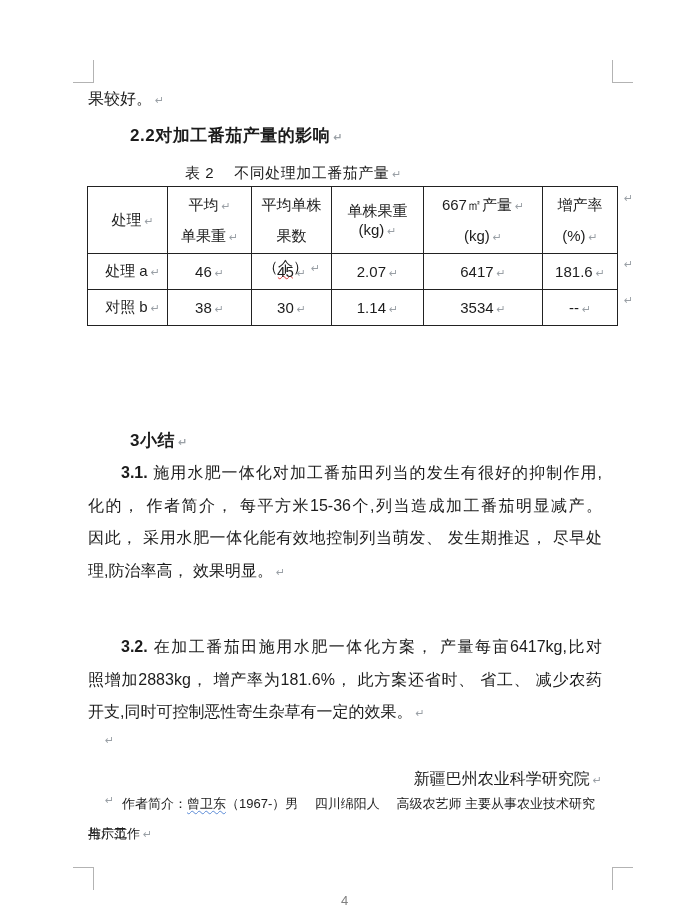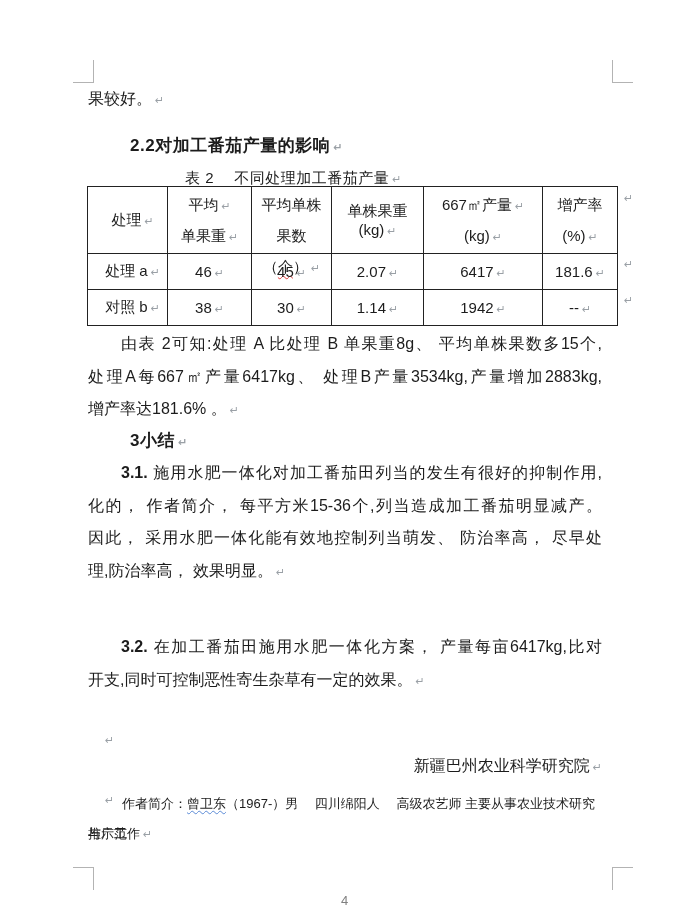--- a/index.html
+++ b/index.html
@@ -58,21 +58,21 @@
   table.dtable tr.hrow th { height: 66px; }
   table.dtable tr.drow td { height: 35px; }
   .hline { line-height: 31px; height: 31px; }
   .cell-left { text-align: left; padding-left: 10px !important; }
 
   .sp-red  { text-decoration: underline; text-decoration-style: wavy; text-decoration-color: #e03a3a; text-decoration-thickness: 1px; text-underline-offset: 3px; }
   .sp-blue { text-decoration: underline; text-decoration-style: wavy; text-decoration-color: #5b8bd6; text-decoration-thickness: 1px; text-underline-offset: 2px; }
 
   .row-end-mark { position: absolute; left: 621px; }
 
-  .affil { left: 88px; width: 514px; text-align: right; font-size: 16px; line-height: 26px; }
+  .affil { left: 88px; width: 514px; text-align: right; font-size: 16px; line-height: 26px; margin-top: 13px; }
 
   .author { left: 88px; width: 520px; font-size: 13px; }
   .author .ln { line-height: 30px; height: 30px; }
   .author .ln.first { text-indent: 34px; }
 
   .pagenum {
     position: absolute; left: 0; top: 893px; width: 689px;
     text-align: center; font-size: 13px; color: #808080;
   }
   .bold { font-weight: bold; }
@@ -84,25 +84,25 @@
 
   <div class="crop tl"></div>
   <div class="crop tr"></div>
   <div class="crop bl"></div>
   <div class="crop br"></div>
 
   <div class="abs body-text" style="left:88px; top:88px; line-height:22px;">
     <span>果较好。</span><span class="pmark">↵</span>
   </div>
 
-  <div class="abs heading" style="left:130px; top:133px; line-height:26px;text-align:center;">
+  <div class="abs heading" style="left:130px; top:123px; line-height:26px;text-align:center;">
     <span>2.2对加工番茄产量的影响</span><span class="pmark">↵</span>
   </div>
 
-  <div class="abs caption" style="left:185px; top:164px; line-height:28px;">
+  <div class="abs caption" style="left:185px; top:164px; line-height:18px;">
     <span>表 2　 不同处理加工番茄产量</span><span class="pmark">↵</span>
   </div>
 
   <table class="dtable">
     <colgroup>
       <col style="width:80px">
         <col style="width:84px">
         <col style="width:80px">
       <col style="width:92px">
         <col style="width:119px">
@@ -141,57 +141,51 @@
       <td><span>45</span><span class="pmark">↵</span></td>
       <td><span>2.07</span><span class="pmark">↵</span></td>
       <td><span>6417</span><span class="pmark">↵</span></td>
       <td><span>181.6</span><span class="pmark">↵</span></td>
     </tr>
     <tr class="drow">
       <td class="cell-left"><span>对照 b</span><span class="pmark">↵</span></td>
       <td><span>38</span><span class="pmark">↵</span></td>
       <td><span>30</span><span class="pmark">↵</span></td>
       <td><span>1.14</span><span class="pmark">↵</span></td>
-      <td><span>1942</span><span class="pmark">↵</span></td>
+      <td><span>3534</span><span class="pmark">↵</span></td>
       <td><span>--</span><span class="pmark">↵</span></td>
     </tr>
   </tbody>
     </table>
 
   <span class="row-end-mark pmark" style="top:192px">↵</span>
   <span class="row-end-mark pmark" style="top:258px">↵</span>
   <span class="row-end-mark pmark" style="top:294px">↵</span>
 
-  <div class="abs para" style="top:328px;">
-    <div class="ln fill indent2">由表 2可知:处理 A 比处理 B 单果重8g、 平均单株果数多15个,</div>
-    <div class="ln fill">处理A每667㎡产量6417kg、 处理B产量3534kg,产量增加2883kg,</div>
-    <div class="ln">
-      <span>增产率达181.6% 。</span><span class="pmark">↵</span>
-    </div>
-  </div>
 
   <div class="abs heading" style="left:130px; top:425px; line-height:32.5px;">
     <span>3小结</span><span class="pmark">↵</span>
   </div>
 
   <div class="abs para" style="top:457px;">
     <div class="ln fill indent2">
       <span class="bold">3.1.</span><span> 施用水肥一体化对加工番茄田列当的发生有很好的抑制作用,</span>
     </div>
     <div class="ln fill">化的， 作者简介， 每平方米15-36个,列当造成加工番茄明显减产。</div>
-    <div class="ln fill">因此， 采用水肥一体化能有效地控制列当萌发、 防治率高， 尽早处</div>
+    <div class="ln fill">因此， 采用水肥一体化能有效地控制列当萌发、 发生期推迟， 尽早处</div>
     <div class="ln">
       <span>理,防治率高， 效果明显。</span><span class="pmark">↵</span>
     </div>
   </div>
 
   <div class="abs para" style="top:631px;">
     <div class="ln fill indent2">
       <span class="bold">3.2.</span><span> 在加工番茄田施用水肥一体化方案， 产量每亩6417kg,比对</span>
     </div>
+    <div class="ln fill">照增加2883kg， 增产率为181.6%， 此方案还省时、 省工、 减少农药</div>
     <div class="ln">
       <span>开支,同时可控制恶性寄生杂草有一定的效果。</span><span class="pmark">↵</span>
     </div>
   </div>
 
   <div class="abs" style="left:102px; top:730px;">
     <span class="pmark">↵</span>
   </div>
 
   <div class="abs affil" style="top:753px;">

